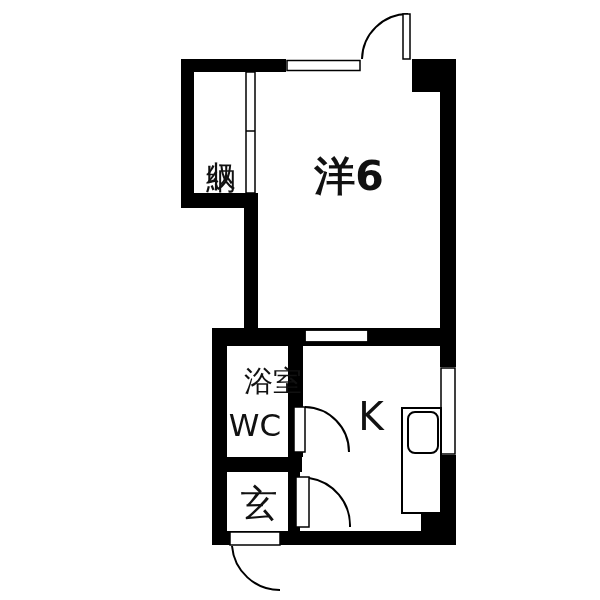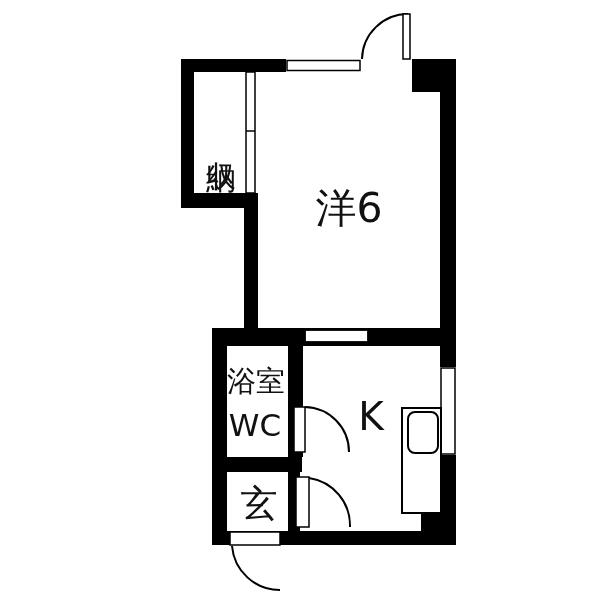--- a/index.html
+++ b/index.html
@@ -28,21 +28,21 @@
     line-height: 1;
     user-select: none;
   }
   .label-closet {
     font-size: 30px;
     writing-mode: vertical-rl;
     text-orientation: upright;
     letter-spacing: 3px;
   }
   .label-yo6    { font-size: 41px; }
-  .label-bath   { font-size: 29px; }
+  .label-bath   { font-size: 29px; margin-left: 17px; }
   .label-wc     { font-size: 31px; text-align: center; }
   .label-genkan { font-size: 37px; }
   .label-k      { font-size: 39px; }
 </style>
 </head>
 <body>
 
 <div class="plan-wrap">
   <svg width="600" height="600" viewBox="0 0 600 600">
 
@@ -85,21 +85,21 @@
 
     <path d="M 232 546 A 48 48 0 0 0 280 590" fill="none" stroke="#000000" stroke-width="2"></path>
     <rect x="230" y="532" width="50" height="13" fill="#ffffff" stroke="#000000" stroke-width="1.5"></rect>
 
     <rect x="402" y="408" width="39" height="105" fill="#ffffff" stroke="#000000" stroke-width="2"></rect>
     <rect x="408" y="412" width="30" height="41" rx="7" fill="#ffffff" stroke="#000000" stroke-width="2"></rect>
   </svg>
 
   <div class="label label-closet" style="left:221px; top:140px;">収納</div>
 
-  <div class="label label-yo6" style="left:349px; top:208px;">洋6</div>
+  <div class="label label-yo6" style="left:349px; top:176px;font-weight:bold;">洋6</div>
 
   <div class="label label-bath" style="left:256px; top:381px;">浴室</div>
 
   <div class="label label-wc" style="left:255px; top:425px;">WC</div>
 
   <div class="label label-genkan" style="left:259px; top:503px;">玄</div>
 
   <div class="label label-k" style="left:371px; top:416px;">K</div>
 </div>
 

